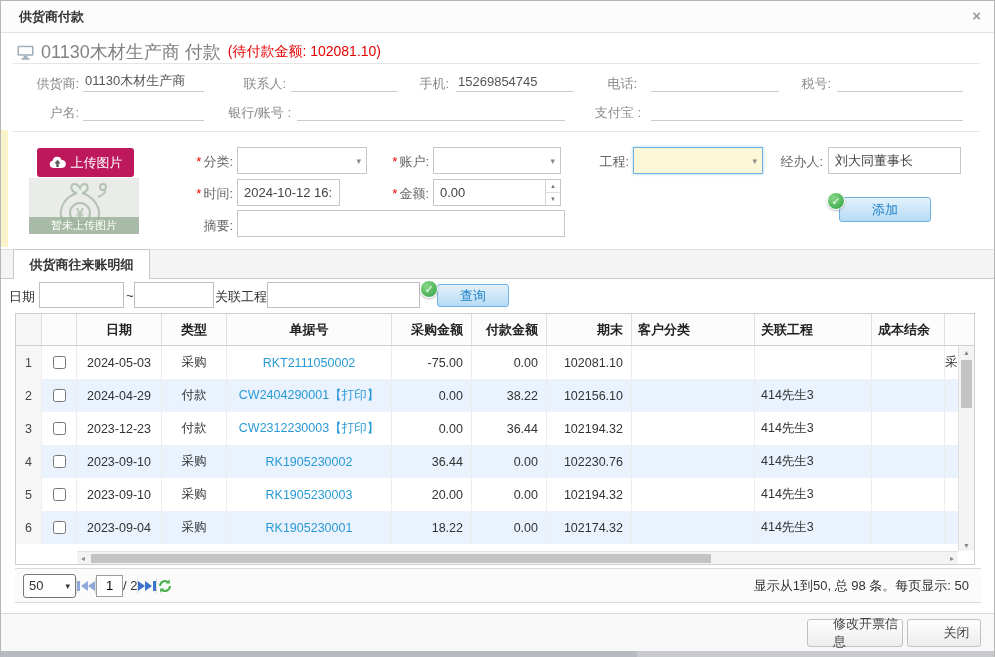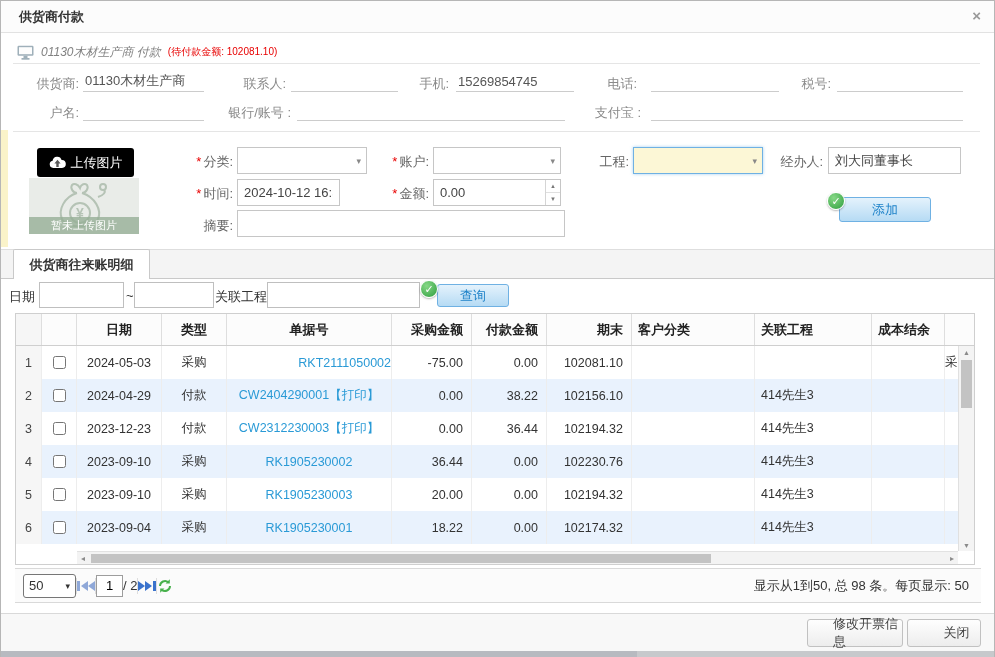--- a/index.html
+++ b/index.html
@@ -5,38 +5,38 @@
   *{margin:0;padding:0;box-sizing:border-box;font-family:"Liberation Sans","DejaVu Sans",sans-serif;}
   html,body{width:995px;height:657px;overflow:hidden;background:#fff;}
   body{position:relative;font-size:13px;color:#333;}
   .dialog{position:absolute;inset:0;background:#fff;border:1px solid #b6b6b6;}
   
   .titlebar{position:absolute;left:0;top:0;right:0;height:32px;background:#fcfcfc;border-bottom:1px solid #e2e2e2;display:flex;align-items:center;padding:0 18px;}
   .title{font-weight:bold;font-size:13px;color:#333;}
   .closex{position:absolute;right:13px;top:7px;color:#9a9a9a;font-size:15px;font-weight:bold;cursor:pointer;line-height:16px;}
   
   .hdrline{position:absolute;left:16px;top:40px;height:22px;display:flex;align-items:center;gap:7px;}
-  .hdr-supplier{color:#828282;font-size:12px;font-style:italic;}
-  .hdr-pending{color:var(--red);font-size:10px;}
+  .hdr-supplier{color:#828282;font-size:18px;}
+  .hdr-pending{color:var(--red);font-size:14px;}
   .sep-line{position:absolute;border-top:1px solid #e5e5e5;}
   
   .flabel{position:absolute;color:#8a8a8a;font-size:13px;text-align:right;}
   .flabel2{position:absolute;color:#666;font-size:13px;text-align:right;}
   .req{color:var(--red);margin-right:2px;font-style:normal;}
   .uline{position:absolute;border:none;border-bottom:1px solid #ccc;background:transparent;height:21px;font-size:13px;color:#555;outline:none;padding:0 2px;}
   .boxin{position:absolute;border:1px solid #c6c6c6;background:#fff;height:27px;font-size:13px;color:#444;outline:none;padding:0 6px;}
   .fakesel{position:absolute;height:27px;border:1px solid #c6c6c6;background:#fff;display:flex;align-items:center;justify-content:flex-end;padding:0 5px;cursor:pointer;}
   .fakesel .arr{color:#888;font-size:9px;}
   .fakesel.hl{background:var(--highlight);border:1px solid var(--accent-border);box-shadow:0 0 3px rgba(90,170,230,.55);}
   .spinwrap{position:absolute;}
   .spin{position:absolute;right:1px;top:1px;bottom:1px;width:15px;border-left:1px solid #d5d5d5;display:flex;flex-direction:column;}
   .spin span{flex:1;display:flex;align-items:center;justify-content:center;font-size:6px;color:#777;cursor:pointer;}
   .spin span:first-child{border-bottom:1px solid #e0e0e0;}
   
-  .upbtn{position:absolute;left:36px;top:147px;width:97px;height:29px;background:#000000;border-radius:3px;color:#fff;display:flex;align-items:center;justify-content:center;gap:5px;font-size:13px;cursor:pointer;}
+  .upbtn{position:absolute;left:36px;top:147px;width:97px;height:29px;background:#be185d;border-radius:3px;color:#fff;display:flex;align-items:center;justify-content:center;gap:5px;font-size:13px;cursor:pointer;}
   .upholder{position:absolute;left:28px;top:177px;width:110px;height:56px;background:#e9ece8;overflow:hidden;}
   .upholder svg{position:absolute;left:26px;top:2px;}
   .upstrip{position:absolute;left:0;right:0;bottom:0;height:17px;background:rgba(150,175,150,.8);color:#fff;font-size:11px;display:flex;align-items:center;justify-content:center;}
   
   .blueBtn{position:absolute;background:linear-gradient(#e4f2fc,#b6dbf4);border:1px solid var(--accent-border);border-radius:3px;color:var(--accent-text);font-size:13px;display:flex;align-items:center;justify-content:center;cursor:pointer;}
   .gcheck{position:absolute;width:18px;height:18px;border-radius:50%;background:radial-gradient(circle at 35% 30%,#86d886,#2f9e3f);border:1px solid #fff;box-shadow:0 1px 2px rgba(0,0,0,.3);color:#fff;display:flex;align-items:center;justify-content:center;z-index:4;}
   .gcheck i{font-style:normal;font-size:11px;font-weight:bold;}
   
   .tabstrip{position:absolute;left:0;right:0;top:248px;height:30px;background:#f4f4f4;border-top:1px solid #dedede;border-bottom:1px solid #c9c9c9;}
   .tab{position:absolute;left:12px;top:248px;width:137px;height:30px;background:#fff;border:1px solid #c9c9c9;border-bottom:none;z-index:3;display:flex;align-items:center;justify-content:center;font-weight:bold;font-size:13px;color:#333;border-radius:2px 2px 0 0;cursor:pointer;}
@@ -217,21 +217,21 @@
         <div class="th c-over" style="width: 15px; border-right: none;"></div>
       </div>
     <div class="tbody">
         <div class="tr">
           <div class="td c-idx" style="width: 26px;">1</div>
           <div class="td c-check" style="width: 35px;">
             <input type="checkbox" style="">
           </div>
           <div class="td c-date" style="width: 85px;">2024-05-03</div>
           <div class="td c-type" style="width: 65px;">采购</div>
-          <div class="td c-doclink" style="width: 165px; justify-content: flex-end;">
+          <div class="td c-doclink" style="width: 165px;">
             <span class="doclink">RKT2111050002</span>
           </div>
           <div class="td c-amt" style="width: 80px;">-75.00</div>
           <div class="td c-amt" style="width: 75px;">0.00</div>
           <div class="td c-amt" style="width: 85px;">102081.10</div>
           <div class="td c-txt" style="width: 123px;"></div>
           <div class="td c-txt" style="width: 117px;"></div>
           <div class="td c-txt" style="width: 73px;"></div>
           <div class="td c-over" style="width: 15px;">采</div>
         </div>

